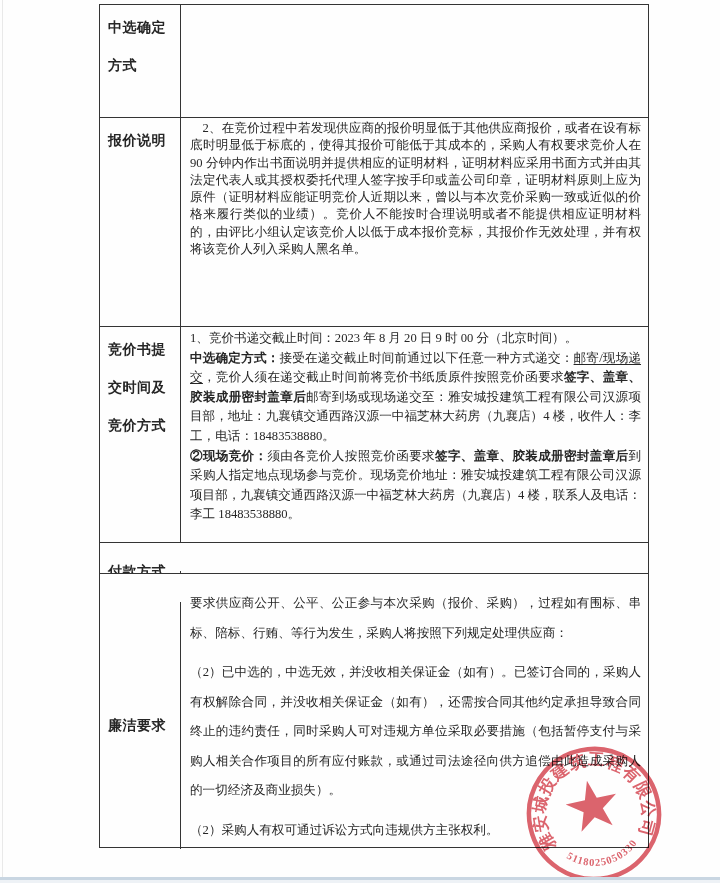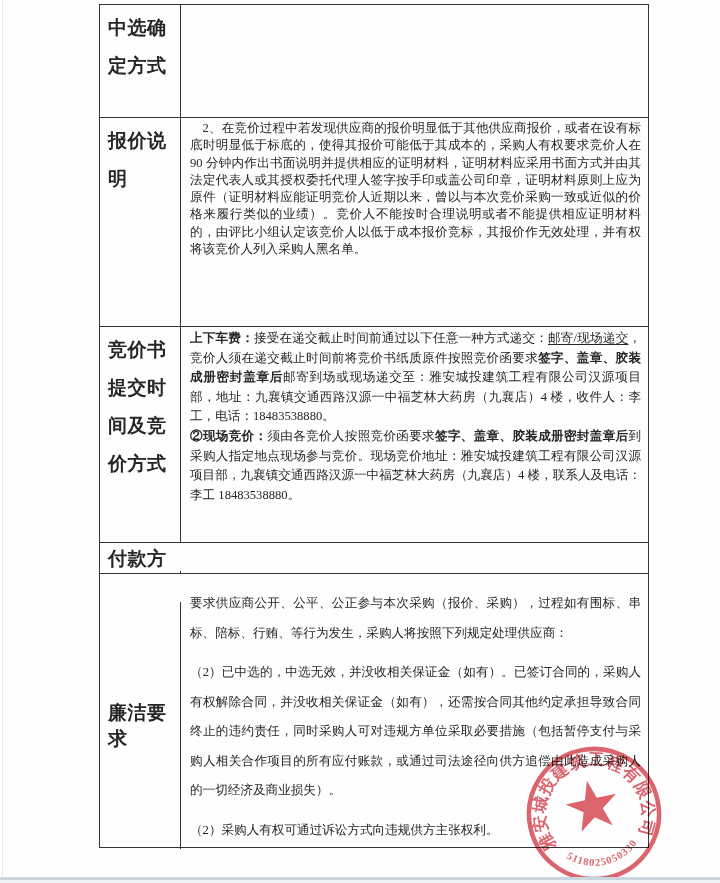--- a/index.html
+++ b/index.html
@@ -7,21 +7,21 @@
   .page{position:relative;width:720px;height:883px;background:#fefefe;}
   .page-left-edge{position:absolute;left:2px;top:0;width:1px;height:877px;background:#e9e9e9;}
   .page-bottom-line{position:absolute;left:0;top:877px;width:720px;height:3px;background:#c9d6e2;}
   .page-bottom-strip{position:absolute;left:0;top:880px;width:720px;height:3px;background:#eef2f6;}
 
   .doc-table{position:absolute;left:99px;top:4px;width:550px;height:844px;
     border:1.5px solid #343434;box-sizing:border-box;color:#262626;}
   .trow{display:flex;box-sizing:border-box;overflow:hidden;}
   .trow + .trow{border-top:1.5px solid #343434;}
   .lcell{width:81px;box-sizing:border-box;border-right:1.5px solid #343434;
-    padding:4px 7px 0 8px;font-weight:bold;font-size:19px;display:flex;}
+    padding:4px 7px 0 8px;font-weight:bold;font-size:14px;display:flex;}
   .lcell .lbl{line-height:38px;letter-spacing:0.5px;}
   .ccell{flex:1;box-sizing:border-box;padding:2px 7px 0 9px;font-size:12.6px;
     text-align:justify;overflow:hidden;}
   .para{margin:0;text-indent:0;}
   .para.ind{text-indent:1em;}
   .b{font-weight:bold;}
   .u{text-decoration:underline;text-underline-offset:2px;}
 
   
   .trow-0{height:112px;} .trow-0 .ccell{line-height:18.6px;}
@@ -55,21 +55,22 @@
         </div>
         <div class="ccell">
           <p class="para ind"><span>2、在竞价过程中若发现供应商的报价明显低于其他供应商报价，或者在设有标底时明显低于标底的，使得其报价可能低于其成本的，采购人有权要求竞价人在 90 分钟内作出书面说明并提供相应的证明材料，证明材料应采用书面方式并由其法定代表人或其授权委托代理人签字按手印或盖公司印章，证明材料原则上应为原件（证明材料应能证明竞价人近期以来，曾以与本次竞价采购一致或近似的价格来履行类似的业绩）。竞价人不能按时合理说明或者不能提供相应证明材料的，由评比小组认定该竞价人以低于成本报价竞标，其报价作无效处理，并有权将该竞价人列入采购人黑名单。</span></p>
         </div>
       </div>
       <div class="trow trow-2">
         <div class="lcell">
           <span class="lbl">竞价书提交时间及竞价方式</span>
         </div>
         <div class="ccell">
-          <p class="para"><span class="b">上下车费：</span><span>接受在递交截止时间前通过以下任意一种方式递交：</span><span class="u">邮寄/现场递交</span><span>，竞价人须在递交截止时间前将竞价书纸质原件按照竞价函要求</span><span class="b">签字、盖章、胶装成册密封盖章后</span><span>邮寄到场或现场递交至：雅安城投建筑工程有限公司汉源项目部，地址：九襄镇交通西路汉源一中福芝林大药房（九襄店）4 楼，收件人：李工，电话：18483538880。</span></p>
+          <p class="para"><span>1、竞价书递交截止时间：2023 年 8 月 20 日 9 时 00 分（北京时间）。</span></p>
+          <p class="para"><span class="b">中选确定方式：</span><span>接受在递交截止时间前通过以下任意一种方式递交：</span><span class="u">邮寄/现场递交</span><span>，竞价人须在递交截止时间前将竞价书纸质原件按照竞价函要求</span><span class="b">签字、盖章、胶装成册密封盖章后</span><span>邮寄到场或现场递交至：雅安城投建筑工程有限公司汉源项目部，地址：九襄镇交通西路汉源一中福芝林大药房（九襄店）4 楼，收件人：李工，电话：18483538880。</span></p>
           <p class="para"><span class="b">②现场竞价：</span><span>须由各竞价人按照竞价函要求</span><span class="b">签字、盖章、胶装成册密封盖章后</span><span>到采购人指定地点现场参与竞价。现场竞价地址：雅安城投建筑工程有限公司汉源项目部，九襄镇交通西路汉源一中福芝林大药房（九襄店）4 楼，联系人及电话：李工 18483538880。</span></p>
         </div>
       </div>
       <div class="trow trow-3">
         <div class="lcell">
           <span class="lbl">付款方式</span>
         </div>
       </div>
       <div class="trow trow-4">
         <div class="lcell">

